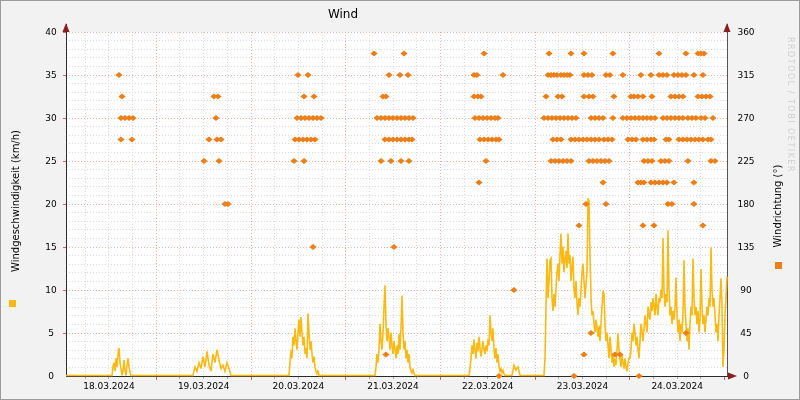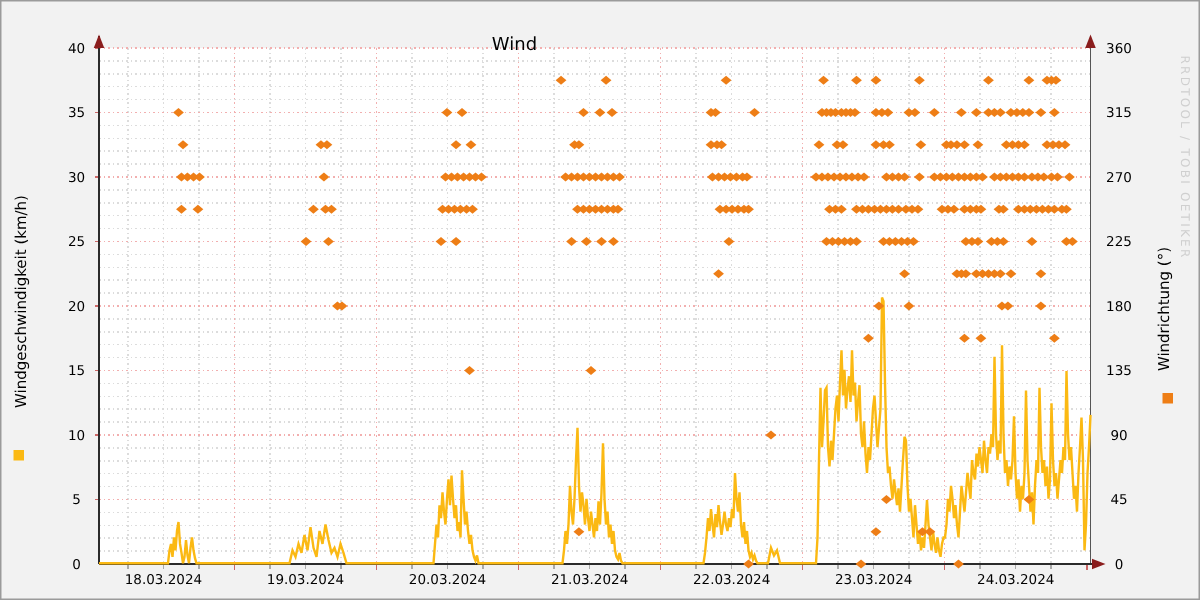--- a/index.html
+++ b/index.html
@@ -1,19 +1,19 @@
 <!DOCTYPE html>
 <html><head>
 <meta charset="utf-8">
 <style>
   html,body{margin:0;padding:0;}
   body{width:800px;height:400px;position:relative;background:#f2f2f2;overflow:hidden;
        font-family:"DejaVu Sans",sans-serif;box-sizing:border-box;border:1px solid #9b9b9b;}
   #chart-svg{position:absolute;left:0;top:0;}
-  .title{position:absolute;left:0;top:6px;width:684px;text-align:center;font-size:12px;color:#000;margin-top:15px;}
+  .title{position:absolute;left:0;top:6px;width:684px;text-align:center;font-size:12px;color:#000;}
   .vlabel{position:absolute;white-space:nowrap;font-size:10px;color:#000;
           transform:translate(-50%,-50%) rotate(-90deg);}
   .watermark{position:absolute;white-space:nowrap;font-size:8px;letter-spacing:1.5px;color:#cfcfcf;
           transform:translate(-50%,-50%) rotate(90deg);}
   .legend-square{position:absolute;width:7px;height:7px;}
 </style>
 </head>
 <body>
 
 <svg id="chart-svg" width="800" height="400">

